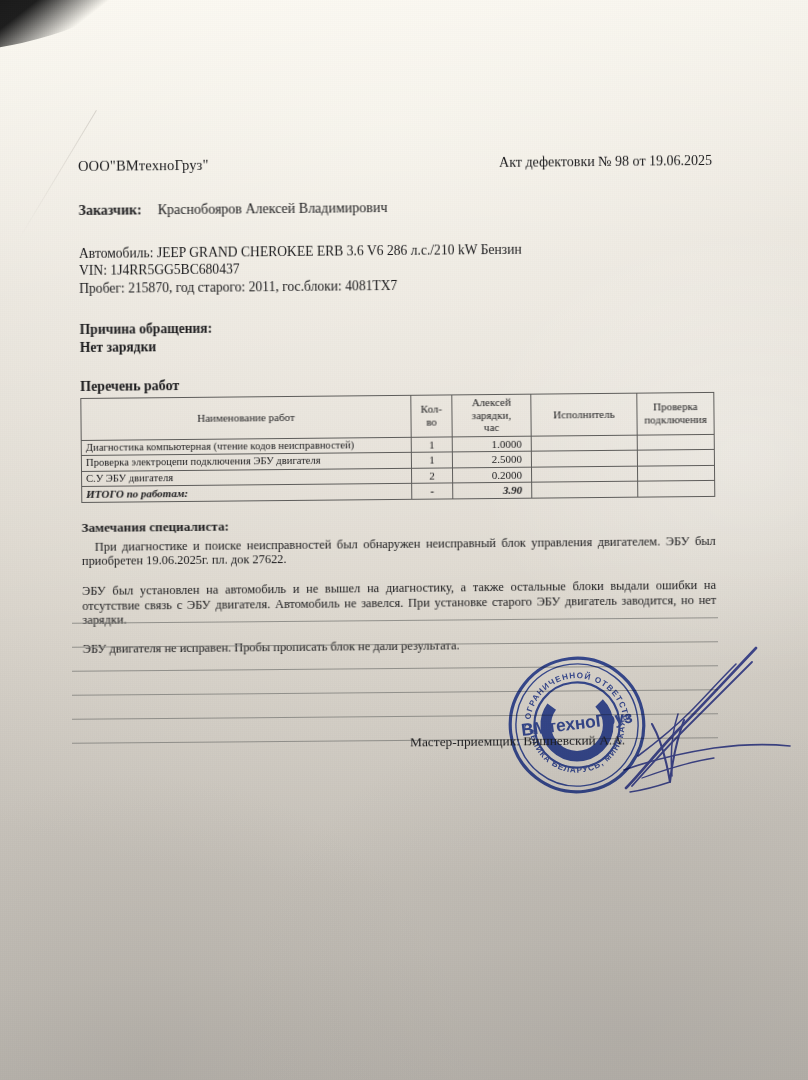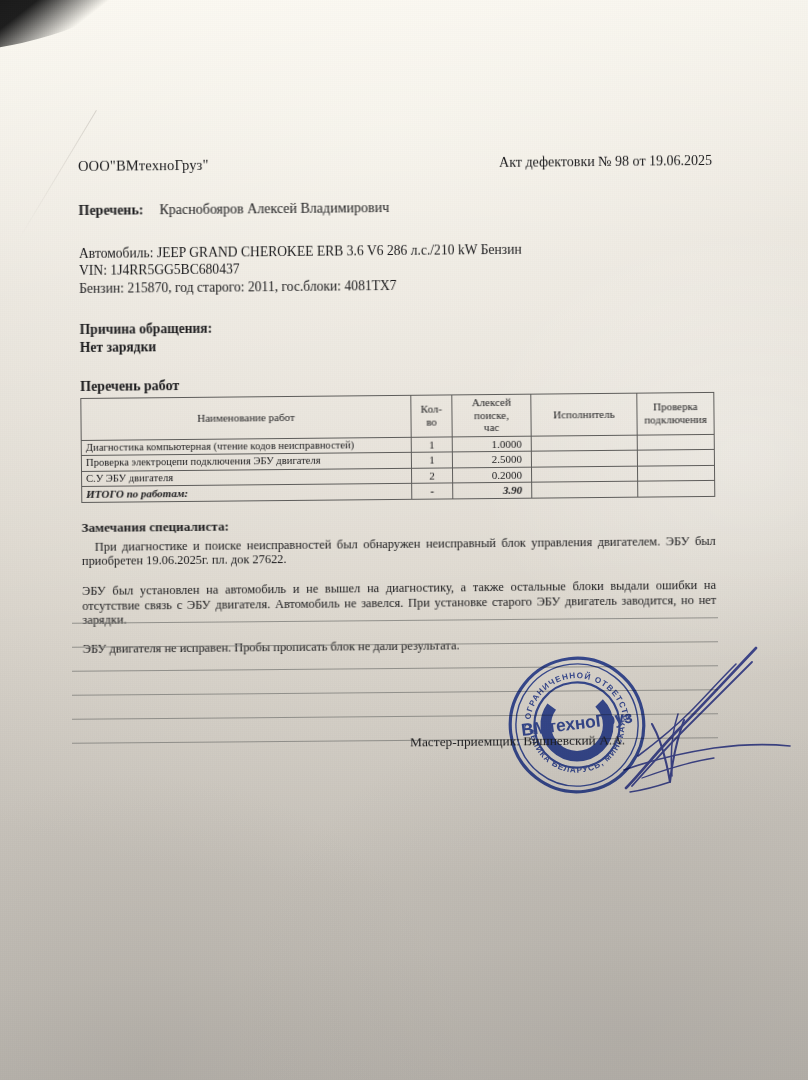--- a/index.html
+++ b/index.html
@@ -148,35 +148,35 @@
 </div>
 
 <div id="doc" class="blur">
 
   <div class="row-top">
     <div class="org">ООО"ВМтехноГруз"</div>
     <div class="act">Акт дефектовки № 98 от 19.06.2025</div>
   </div>
 
   <div class="customer">
-    <span class="lbl">Перечень:</span>
+    <span class="lbl">Заказчик:</span>
     <span>Краснобояров Алексей Владимирович</span>
   </div>
 
   <div class="vehicle">
     <div>
       <b>Автомобиль:</b>
       <span>JEEP GRAND CHEROKEE ERB 3.6 V6 286 л.с./210 kW Бензин</span>
     </div>
     <div>
       <b>VIN:</b>
       <span>1J4RR5GG5BC680437</span>
     </div>
     <div>
-      <b>Бензин:</b>
+      <b>Пробег:</b>
       <span>215870,</span>
       <b>год старого:</b>
       <span>2011,</span>
       <b>гос.блоки:</b>
       <span>4081ТХ7</span>
     </div>
   </div>
 
   <div class="reason">Причина обращения: Нет зарядки</div>
 
@@ -192,21 +192,21 @@
     </colgroup>
     <thead>
       <tr>
         <th>Наименование работ</th>
         <th>
           <span>Кол-</span><br>
           <span>во</span>
         </th>
         <th>
           <span>Алексей</span><br>
-          <span>поиске,</span><br>
+          <span>зарядки,</span><br>
           <span>час</span>
         </th>
         <th>Исполнитель</th>
         <th>
           <span>Проверка</span><br>
           <span>подключения</span>
         </th>
       </tr>
     </thead>
     <tbody>

